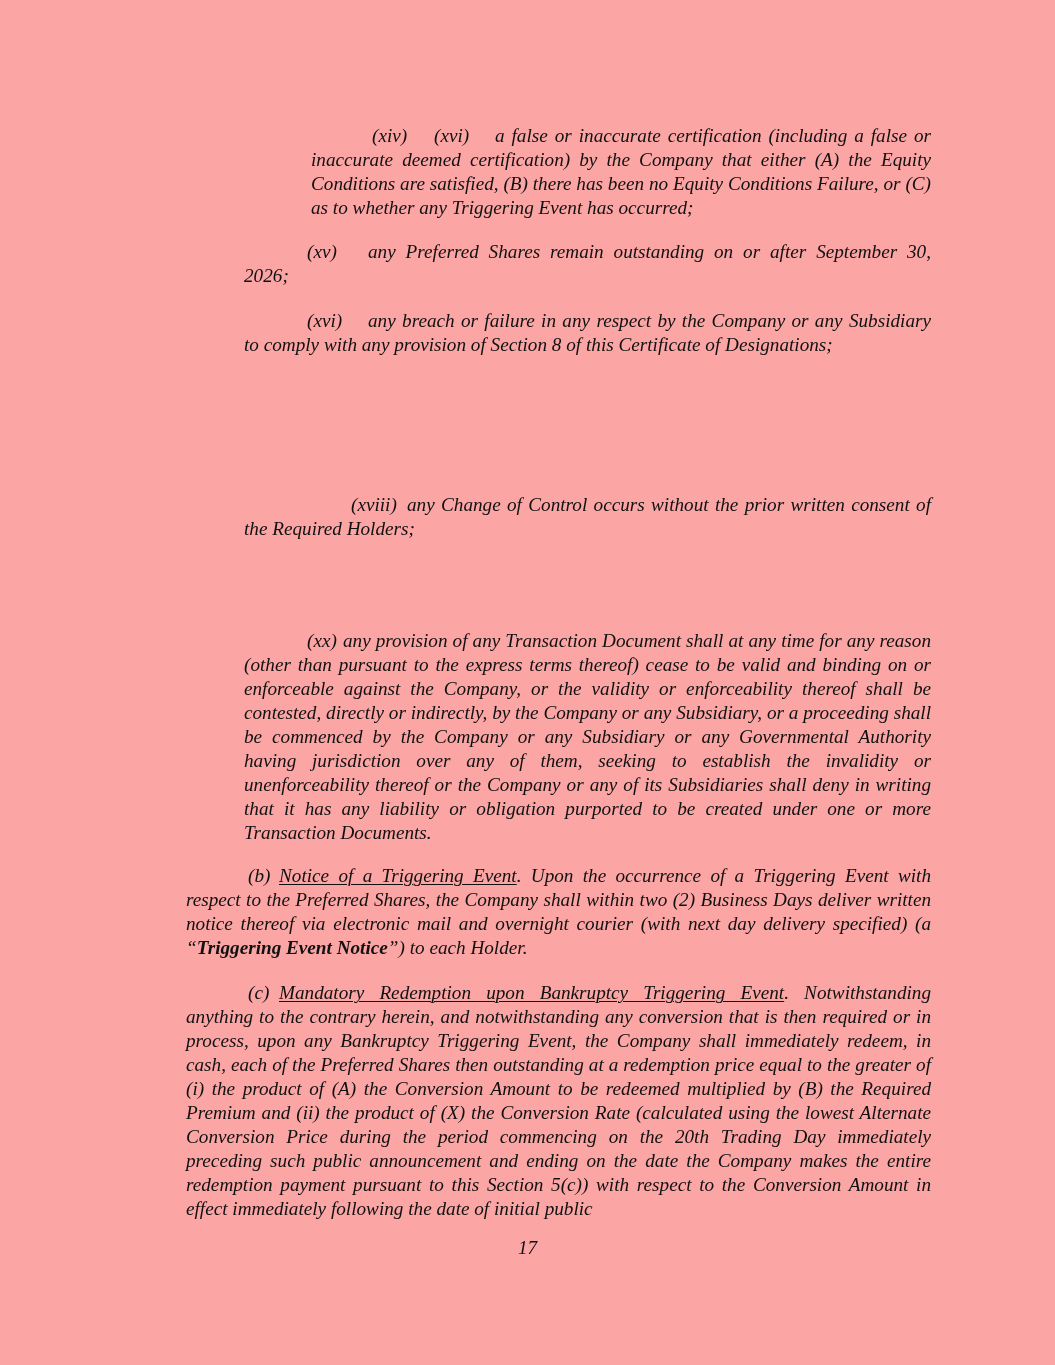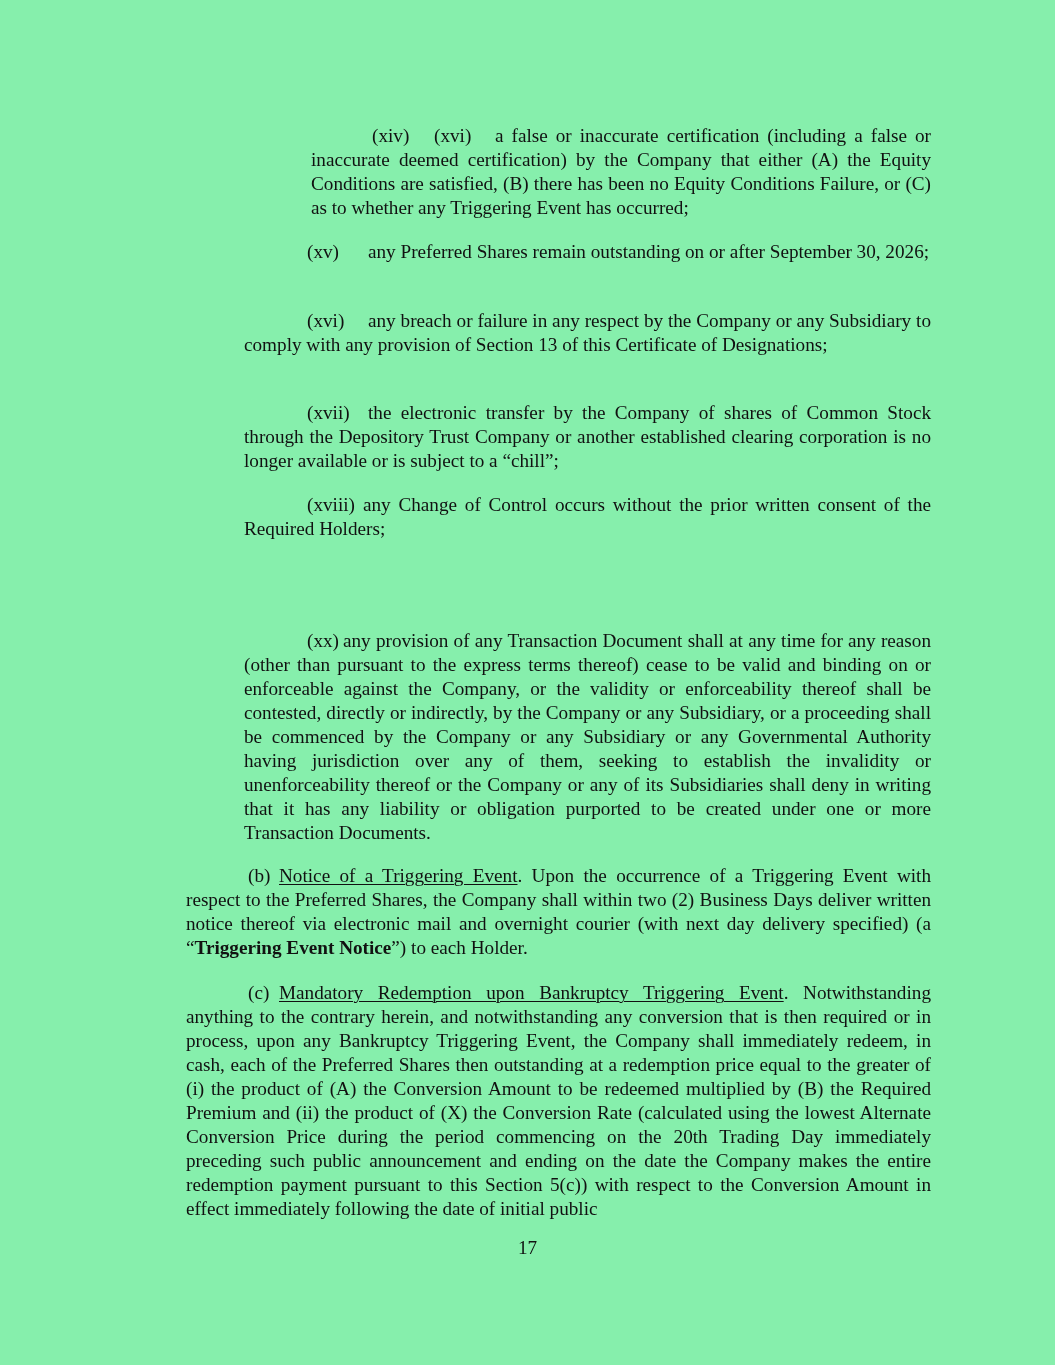--- a/index.html
+++ b/index.html
@@ -1,21 +1,21 @@
 <!DOCTYPE html>
 <html><head>
 <meta charset="utf-8">
 <style>
   html, body { margin: 0; padding: 0; background: #ffffff; }
   body { width: 1055px; height: 1365px; position: relative; overflow: hidden; }
   .page {
     position: absolute; left: 0; top: 0; width: 1055px; height: 1365px;
-    background: #86efac; color: #111111;
+    background: #fca5a5; color: #111111;
     font-family: "Liberation Serif", "DejaVu Serif", serif;
-    font-size: 19.2px; line-height: 24px;
+    font-size: 19.2px; line-height: 24px; font-style: italic;
   }
   .para {
     position: absolute; right: 124px; text-align: justify;
     margin: 0;
   }
   .lvl3 { left: 311px; text-indent: 61px; }
   .lvl2 { left: 244px; text-indent: 63px; }
   .lvl1 { left: 186px; text-indent: 62px; }
   .num { display: inline-block; text-indent: 0; }
   .u { text-decoration: underline; text-underline-offset: 2px; text-decoration-thickness: 1px; }
@@ -27,25 +27,24 @@
 </style>
 </head>
 <body>
 
 <div class="page">
 
   <p class="para lvl3" style="top:124px;"><span class="num" style="width:62px;">(xiv)</span><span class="num" style="width:61px;">(xvi)</span><span>a false or inaccurate certification (including a false or inaccurate deemed certification) by the Company that either (A) the Equity Conditions are satisfied, (B) there has been no Equity Conditions Failure, or (C) as to whether any Triggering Event has occurred;</span></p>
 
   <p class="para lvl2" style="top:240px;"><span class="num" style="width:61px;">(xv)</span><span>any Preferred Shares remain outstanding on or after September 30, 2026;</span></p>
 
-  <p class="para lvl2" style="top:309px;"><span class="num" style="width:61px;">(xvi)</span><span>any breach or failure in any respect by the Company or any Subsidiary to comply with any provision of Section 13 of this Certificate of Designations;</span></p>
+  <p class="para lvl2" style="top:309px;"><span class="num" style="width:61px;">(xvi)</span><span>any breach or failure in any respect by the Company or any Subsidiary to comply with any provision of Section 8 of this Certificate of Designations;</span></p>
 
-  <p class="para lvl2" style="top:401px;"><span class="num" style="width:61px;">(xvii)</span><span>the electronic transfer by the Company of shares of Common Stock through the Depository Trust Company or another established clearing corporation is no longer available or is subject to a “chill”;</span></p>
 
-  <p class="para lvl2" style="top:493px;"><span class="num" style="width:56px;">(xviii)</span><span>any Change of Control occurs without the prior written consent of the Required Holders;</span></p>
+  <p class="para lvl2" style="top:493px;"><span class="num" style="width:56px;margin-left:44px;">(xviii)</span><span>any Change of Control occurs without the prior written consent of the Required Holders;</span></p>
 
 
   <p class="para lvl2" style="top:629px;"><span class="num" style="width:36px;">(xx)</span><span>any provision of any Transaction Document shall at any time for any reason (other than pursuant to the express terms thereof) cease to be valid and binding on or enforceable against the Company, or the validity or enforceability thereof shall be contested, directly or indirectly, by the Company or any Subsidiary, or a proceeding shall be commenced by the Company or any Subsidiary or any Governmental Authority having jurisdiction over any of them, seeking to establish the invalidity or unenforceability thereof or the Company or any of its Subsidiaries shall deny in writing that it has any liability or obligation purported to be created under one or more Transaction Documents.</span></p>
 
   <p class="para lvl1" style="top:864px;"><span class="num" style="width:31px;">(b)</span><span class="u">Notice of a Triggering Event</span><span>.  Upon the occurrence of a Triggering Event with respect to the Preferred Shares, the Company shall within two (2) Business Days deliver written notice thereof via electronic mail and overnight courier (with next day delivery specified) (a “</span><span class="b">Triggering Event Notice</span><span>”) to each Holder.</span></p>
 
   <p class="para lvl1" style="top:981px;"><span class="num" style="width:31px;">(c)</span><span class="u">Mandatory Redemption upon Bankruptcy Triggering Event</span><span>.  Notwithstanding anything to the contrary herein, and notwithstanding any conversion that is then required or in process, upon any Bankruptcy Triggering Event, the Company shall immediately redeem, in cash, each of the Preferred Shares then outstanding at a redemption price equal to the greater of (i) the product of (A) the Conversion Amount to be redeemed multiplied by (B) the Required Premium and (ii) the product of (X) the Conversion Rate (calculated using the lowest Alternate Conversion Price during the period commencing on the 20th Trading Day immediately preceding such public announcement and ending on the date the Company makes the entire redemption payment pursuant to this Section 5(c)) with respect to the Conversion Amount in effect immediately following the date of initial public</span></p>
 
   <div class="pagenum">17</div>
 </div>

